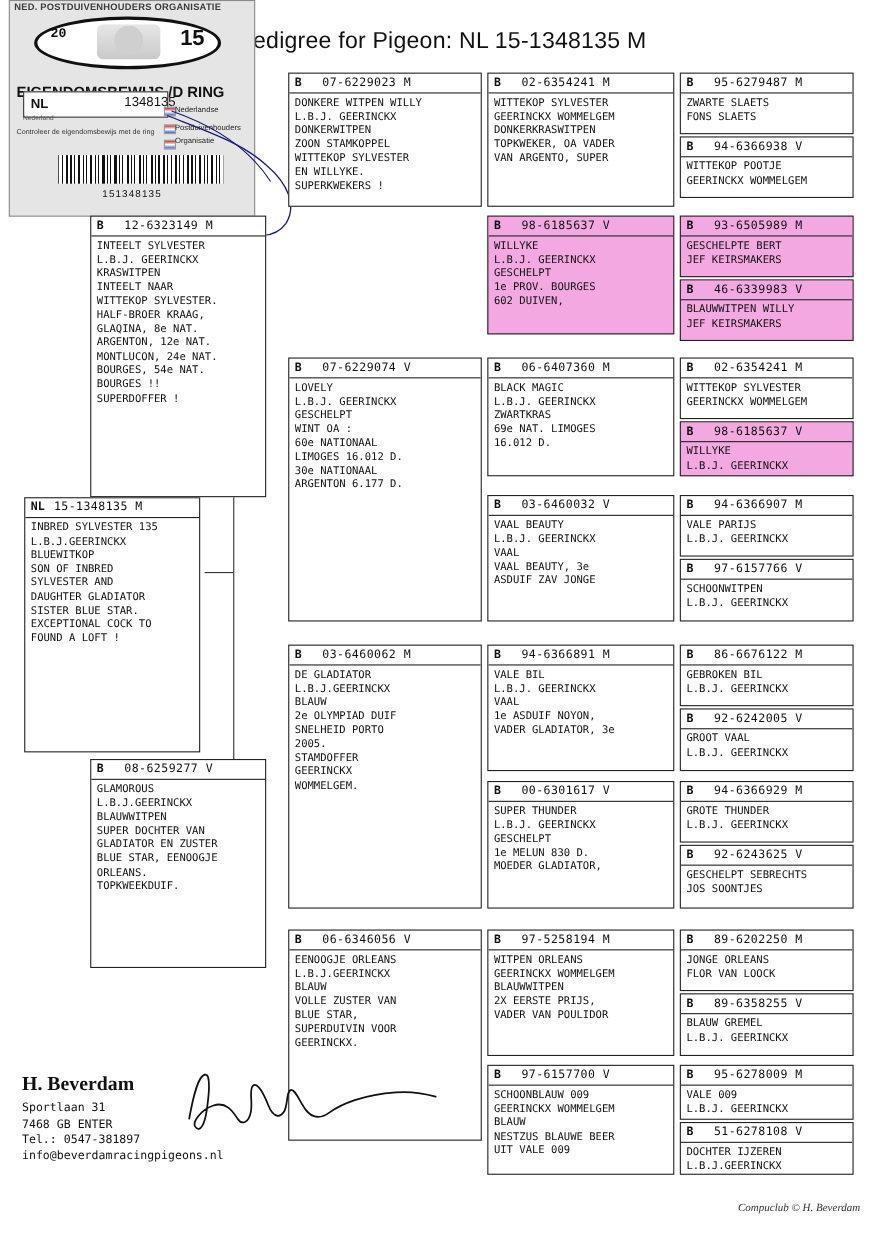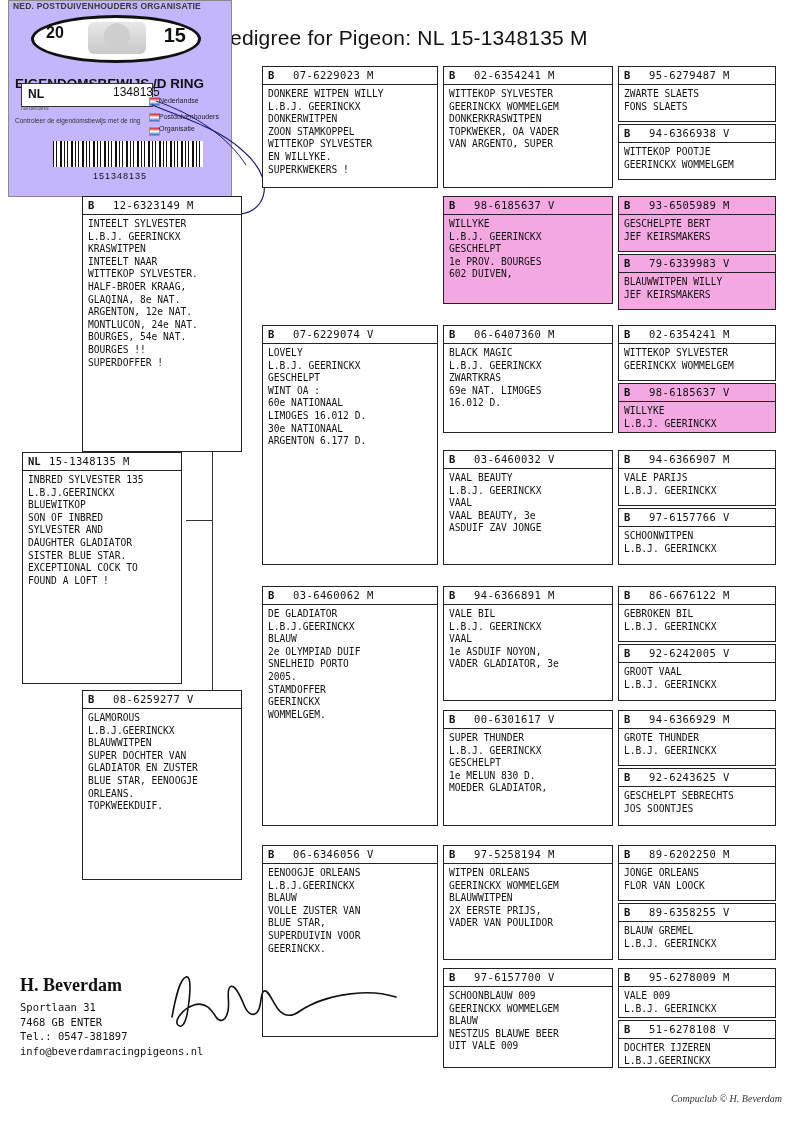--- a/index.html
+++ b/index.html
@@ -19,35 +19,35 @@
     font-family:"Liberation Sans", sans-serif;
     font-size:21px;color:#111;letter-spacing:0.2px;
     white-space:nowrap;
     margin-top:16px;
   }
 
   
   .ring-cert{
     position:absolute;left:8px;top:0px;width:222px;height:195px;
     border:1px solid #8a8a8a;
-    background:#c4b5fd;
+    background:#e5e5e5;
     overflow:hidden;
   }
   .ring-header{
     position:absolute;left:4px;top:0px;width:214px;
     font-family:"Liberation Sans", sans-serif;
     font-size:8.5px;font-weight:bold;color:#3a3a3a;
     letter-spacing:0.2px;white-space:nowrap;
   }
   .ring-oval{
     position:absolute;left:22px;top:14px;width:164px;height:42px;
     border:3px solid #111;border-radius:50%;
     background:#fff;
   }
-  .ring-oval .yr-l{position:absolute;left:12px;top:6px;font-family:Liberation Sans, sans-serif;font-size:16px;font-weight:bold;}
+  .ring-oval .yr-l{position:absolute;left:12px;top:6px;font-family:Liberation Mono, monospace;font-size:12px;font-weight:bold;}
   .ring-oval .yr-r{position:absolute;right:12px;top:6px;font-family:Liberation Sans, sans-serif;font-size:20px;font-weight:bold;}
   .ring-oval .logo{
     position:absolute;left:54px;top:4px;width:58px;height:32px;
     background:
       radial-gradient(circle at 50% 45%, #cfcfcf 0 38%, transparent 39%),
       linear-gradient(#e7e7e7,#c9c9c9);
     border-radius:6px;
   }
   .ring-title{
     position:absolute;left:6px;top:60px;width:210px;
@@ -394,21 +394,21 @@
     <div class="hdr">
       <span class="b">B</span>
       <span class="ringno">93-6505989 M</span>
     </div>
     <div class="body">GESCHELPTE BERT
 JEF KEIRSMAKERS</div>
   </div>
   <div class="card pink" style="left:618px;top:254px;width:158px;height:56px;">
     <div class="hdr">
       <span class="b">B</span>
-      <span class="ringno">79-6339983 V</span>
+      <span class="ringno">46-6339983 V</span>
     </div>
     <div class="body">BLAUWWITPEN WILLY
 JEF KEIRSMAKERS</div>
   </div>
 
   <div class="card" style="left:618px;top:325px;width:158px;height:56px;">
     <div class="hdr">
       <span class="b">B</span>
       <span class="ringno">02-6354241 M</span>
     </div>

